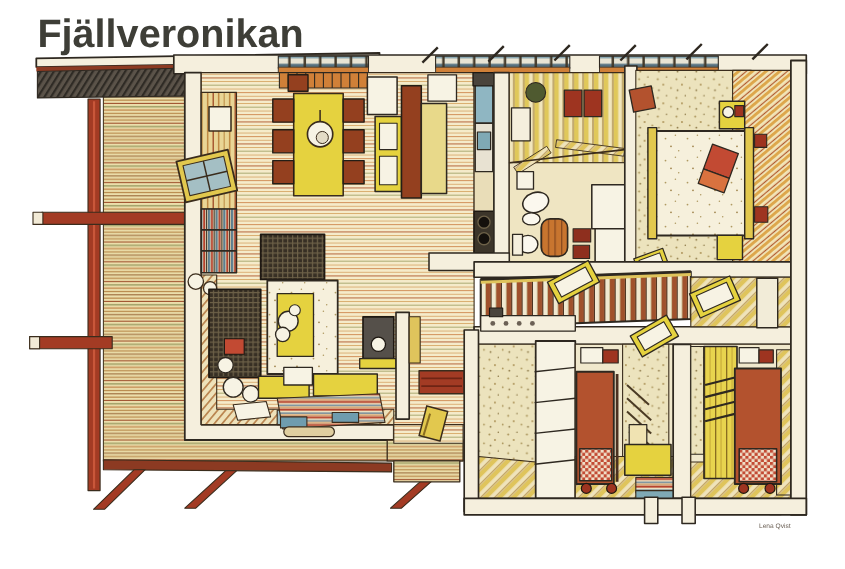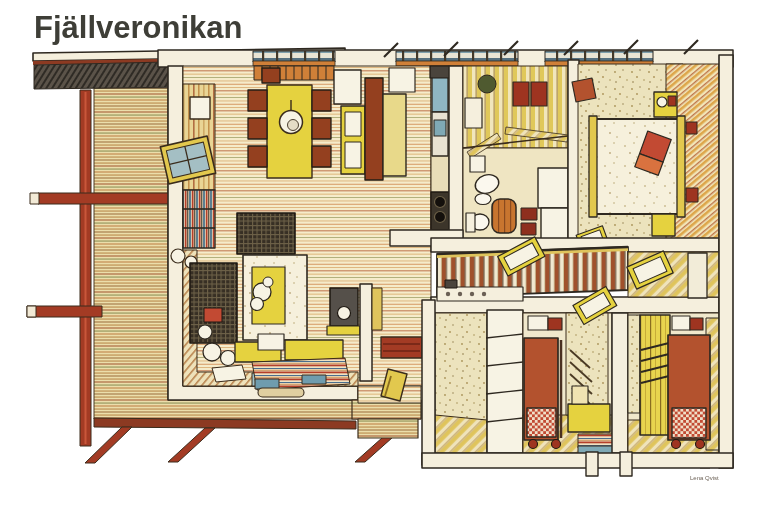--- a/index.html
+++ b/index.html
@@ -1,18 +1,18 @@
 <!DOCTYPE html>
 <html><head>
 <meta charset="utf-8">
 <style>
   html,body{margin:0;padding:0;background:#ffffff;}
   #page{position:relative;width:768px;height:517px;background:#ffffff;overflow:hidden;}
   #title{position:absolute;left:34px;top:10px;font-family:"Liberation Sans",sans-serif;
-         font-weight:bold;font-size:31px;color:#3e3e37;letter-spacing:0px;}
+         font-weight:bold;font-size:36px;color:#3e3e37;letter-spacing:0px;}
 </style>
 </head>
 <body>
 <div id="page">
 
 <div id="title">Fjällveronikan</div>
 <svg width="768" height="517" viewBox="0 0 768 517" style="position:absolute;left:0;top:0">
 <defs>
   <pattern id="floorH" width="24" height="20" patternUnits="userSpaceOnUse">
     <rect width="24" height="20" fill="#f5ebca"></rect>

